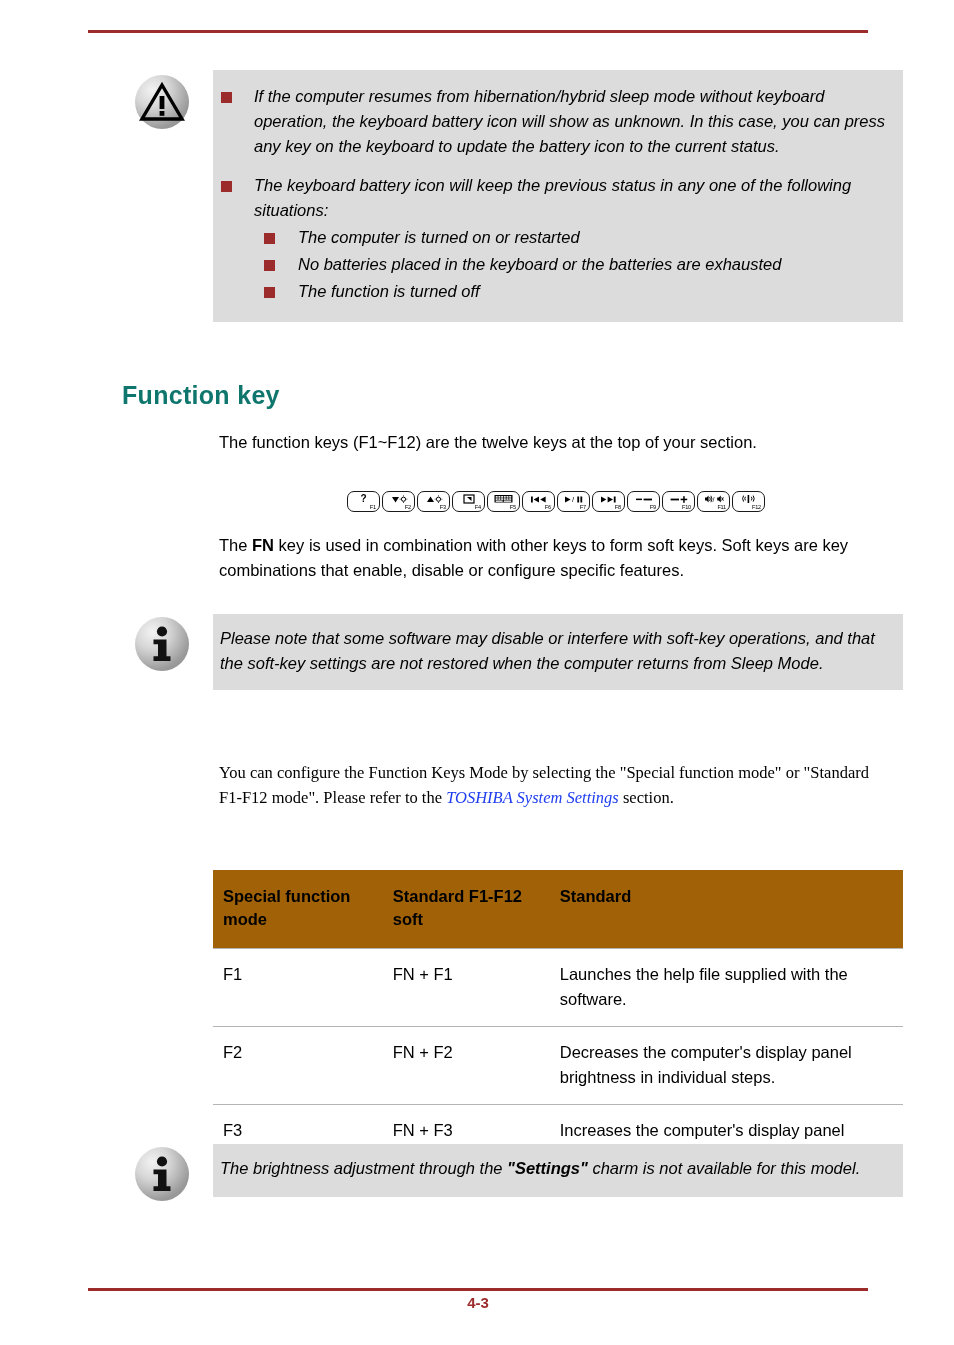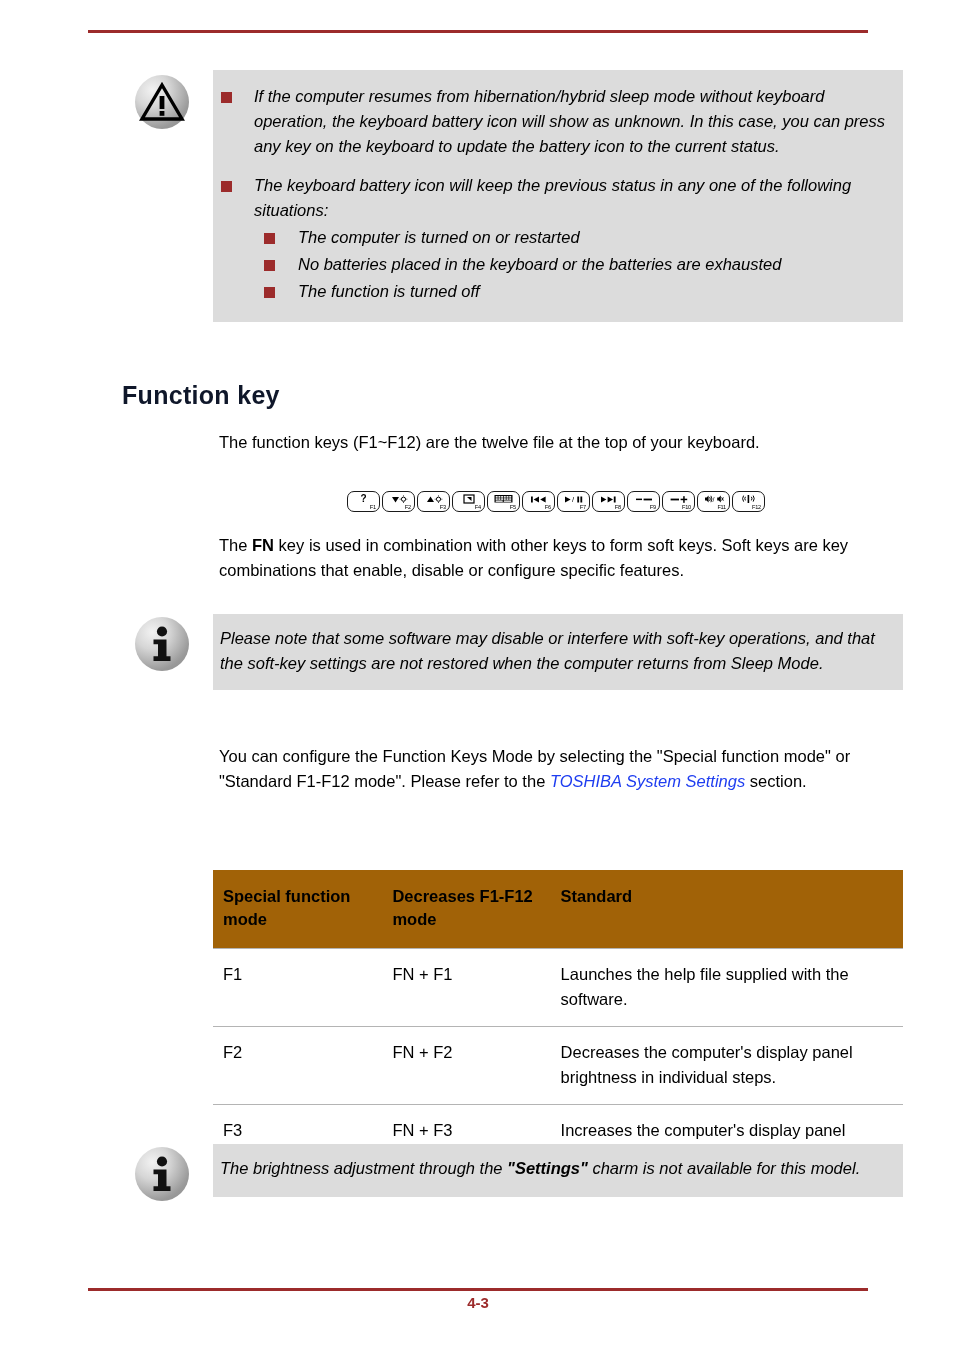--- a/index.html
+++ b/index.html
@@ -133,21 +133,21 @@
     background: #9c2b2b;
   }
 
   
   .h2 {
     position: absolute;
     left: 122px;
     top: 381px;
     font-size: 25px;
     font-weight: bold;
-    color: #0f172a;
+    color: #0f766e;
     letter-spacing: 0.3px;
   }
 
   
   .para {
     position: absolute;
     left: 219px;
     width: 672px;
     font-size: 16.5px;
     line-height: 25px;
@@ -272,21 +272,21 @@
               <span class="callout-text">The function is turned off</span>
             </li>
           </ul>
         </li>
       </ul>
     </div>
   </div>
 
   <div class="h2">Function key</div>
 
-  <div class="para" style="top:430px;">The function keys (F1~F12) are the twelve file at the top of your keyboard.</div>
+  <div class="para" style="top:430px;">The function keys (F1~F12) are the twelve keys at the top of your section.</div>
 
   <div class="keystrip">
 
     <div class="fkey">
       <div class="glyph">
         <span style="font-size:10px;font-weight:bold;">?</span>
       </div>
       <div class="lbl">F1</div>
     </div>
 
@@ -453,28 +453,28 @@
           <circle cx="27" cy="14.5" r="5.1" fill="#111"></circle>
           <path d="M18.5 22.5 L31.5 22.5 L31.5 39.2 L35.5 39.2 L35.5 44 L18.5 44 L18.5 39.2 L23 39.2 L23 27.3 L18.5 27.3 Z" fill="#111"></path>
         </svg>
       </span>
     </div>
     <div class="callout-body" style="position:absolute;left:213px;top:0;width:690px;padding:12px 14px 14px 7px;">
       <div class="callout-text">Please note that some software may disable or interfere with soft-key operations, and that the soft-key settings are not restored when the computer returns from Sleep Mode.</div>
     </div>
   </div>
 
-  <div class="para" style="top:744px;"><span>You can configure the Function Keys Mode by selecting the "Special function mode" or "Standard F1-F12 mode". Please refer to the </span><span class="link">TOSHIBA System Settings</span><span> section.</span></div>
+  <div class="para" style="top:760px;font-family:Liberation Serif, serif;"><span>You can configure the Function Keys Mode by selecting the "Special function mode" or "Standard F1-F12 mode". Please refer to the </span><span class="link">TOSHIBA System Settings</span><span> section.</span></div>
 
 
   <table class="tbl">
     <thead>
       <tr>
         <td class="col1">Special function mode</td>
-        <td class="col2">Decreases F1-F12 mode</td>
+        <td class="col2">Standard F1-F12 soft</td>
         <td class="col3">Standard</td>
       </tr>
     </thead>
     <tbody>
       <tr>
         <td class="col1">F1</td>
         <td class="col2">FN + F1</td>
         <td class="col3">Launches the help file supplied with the software.</td>
       </tr>
       <tr>

